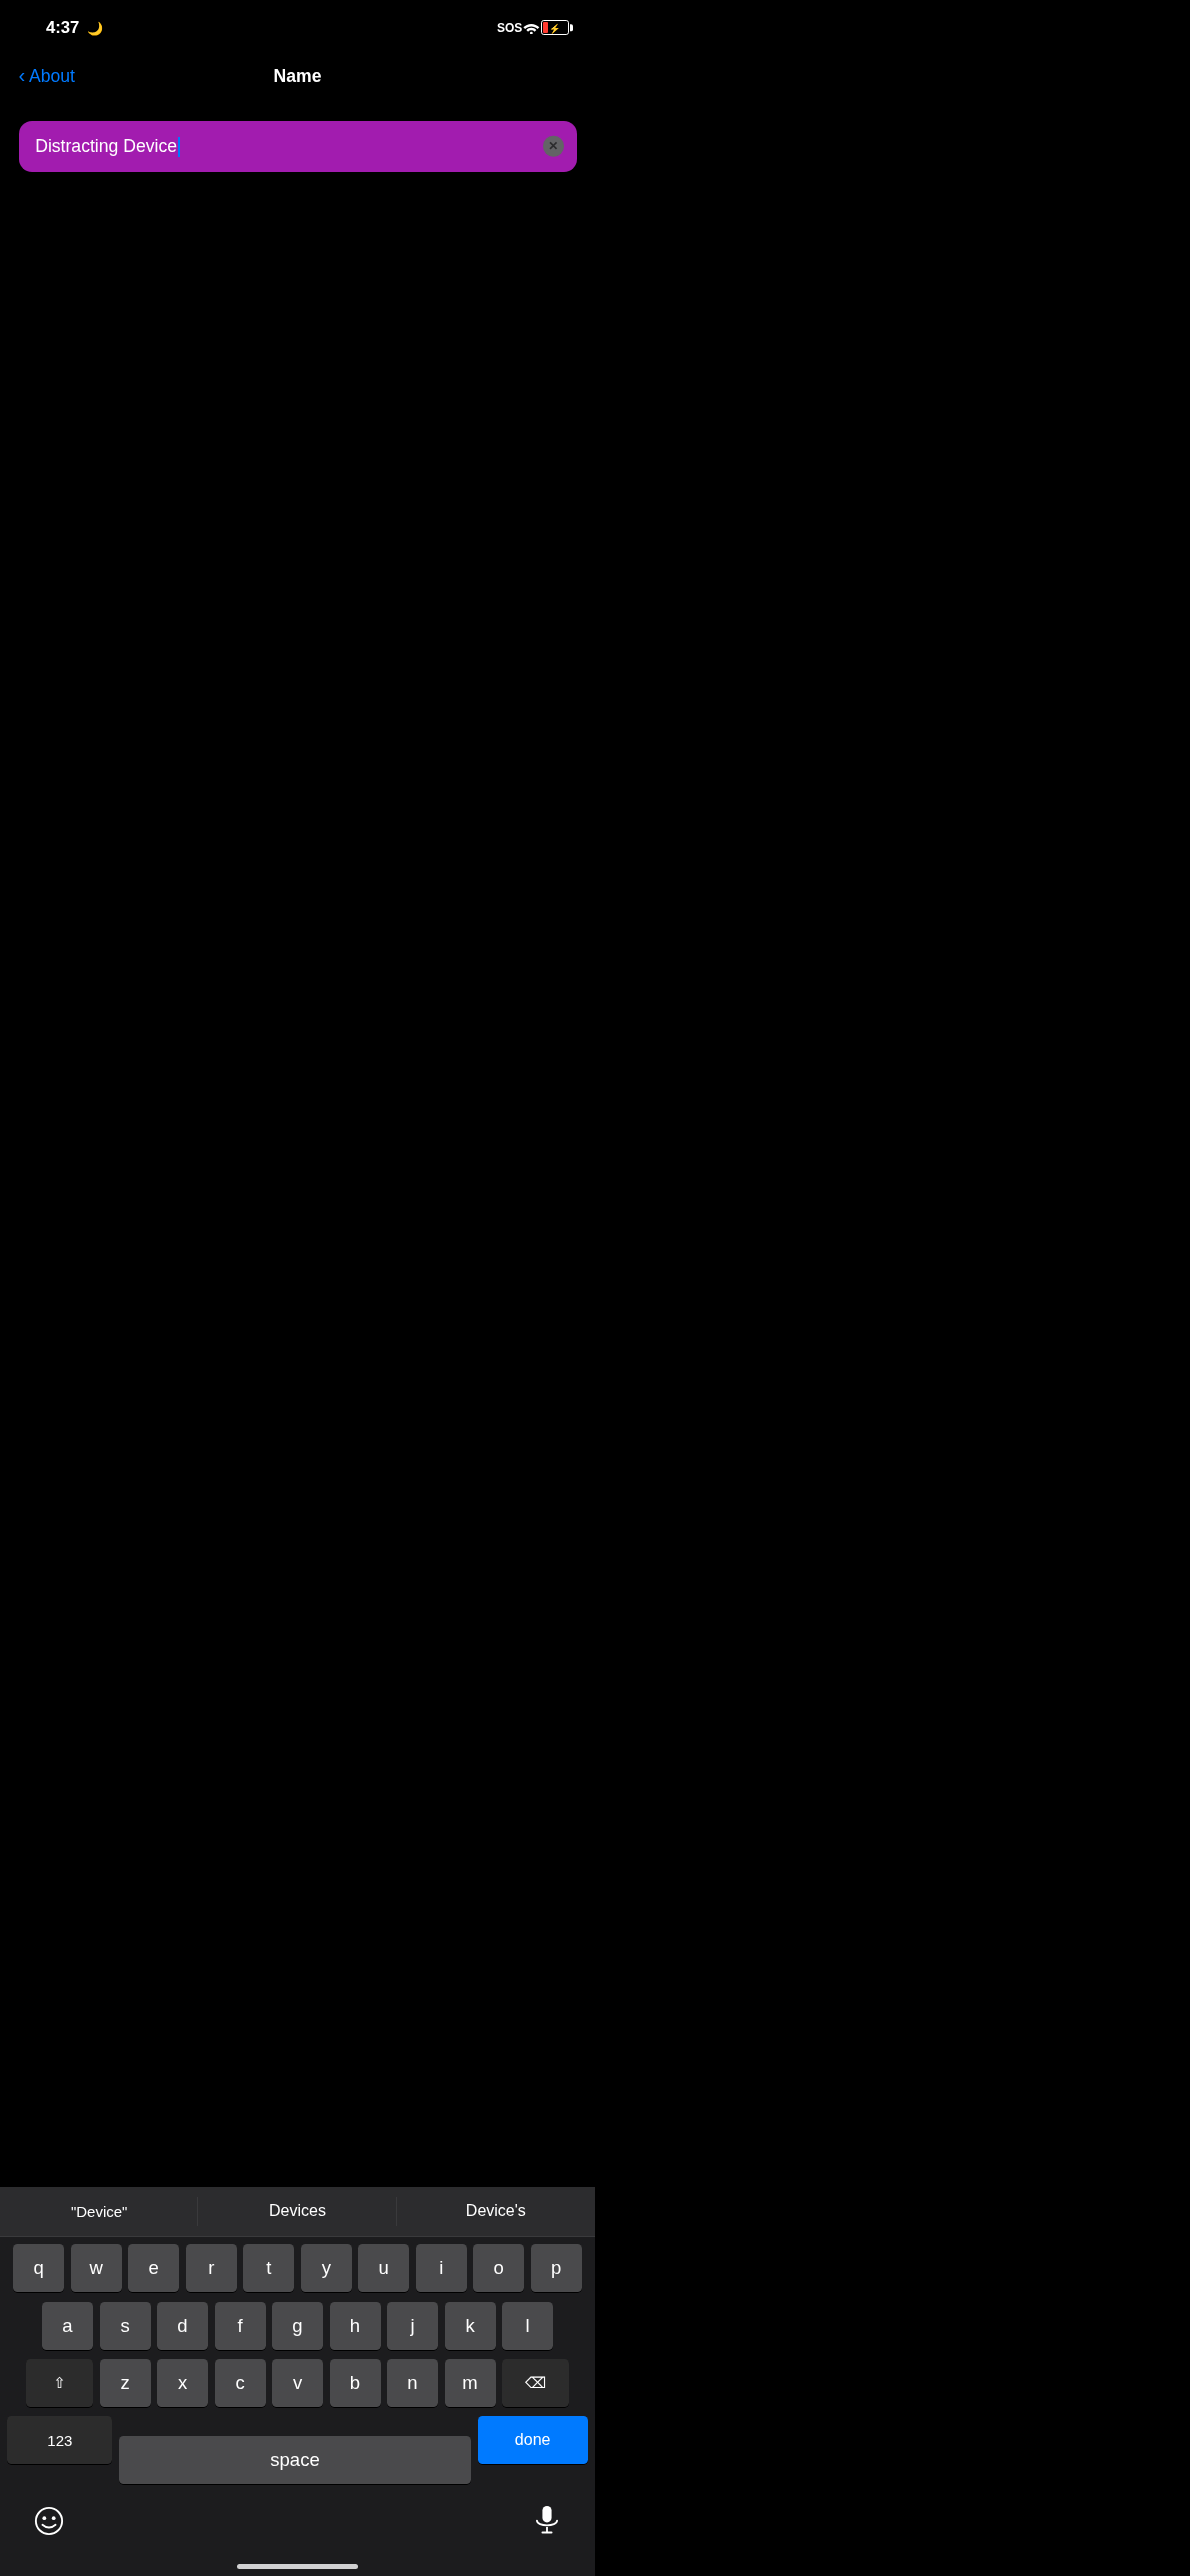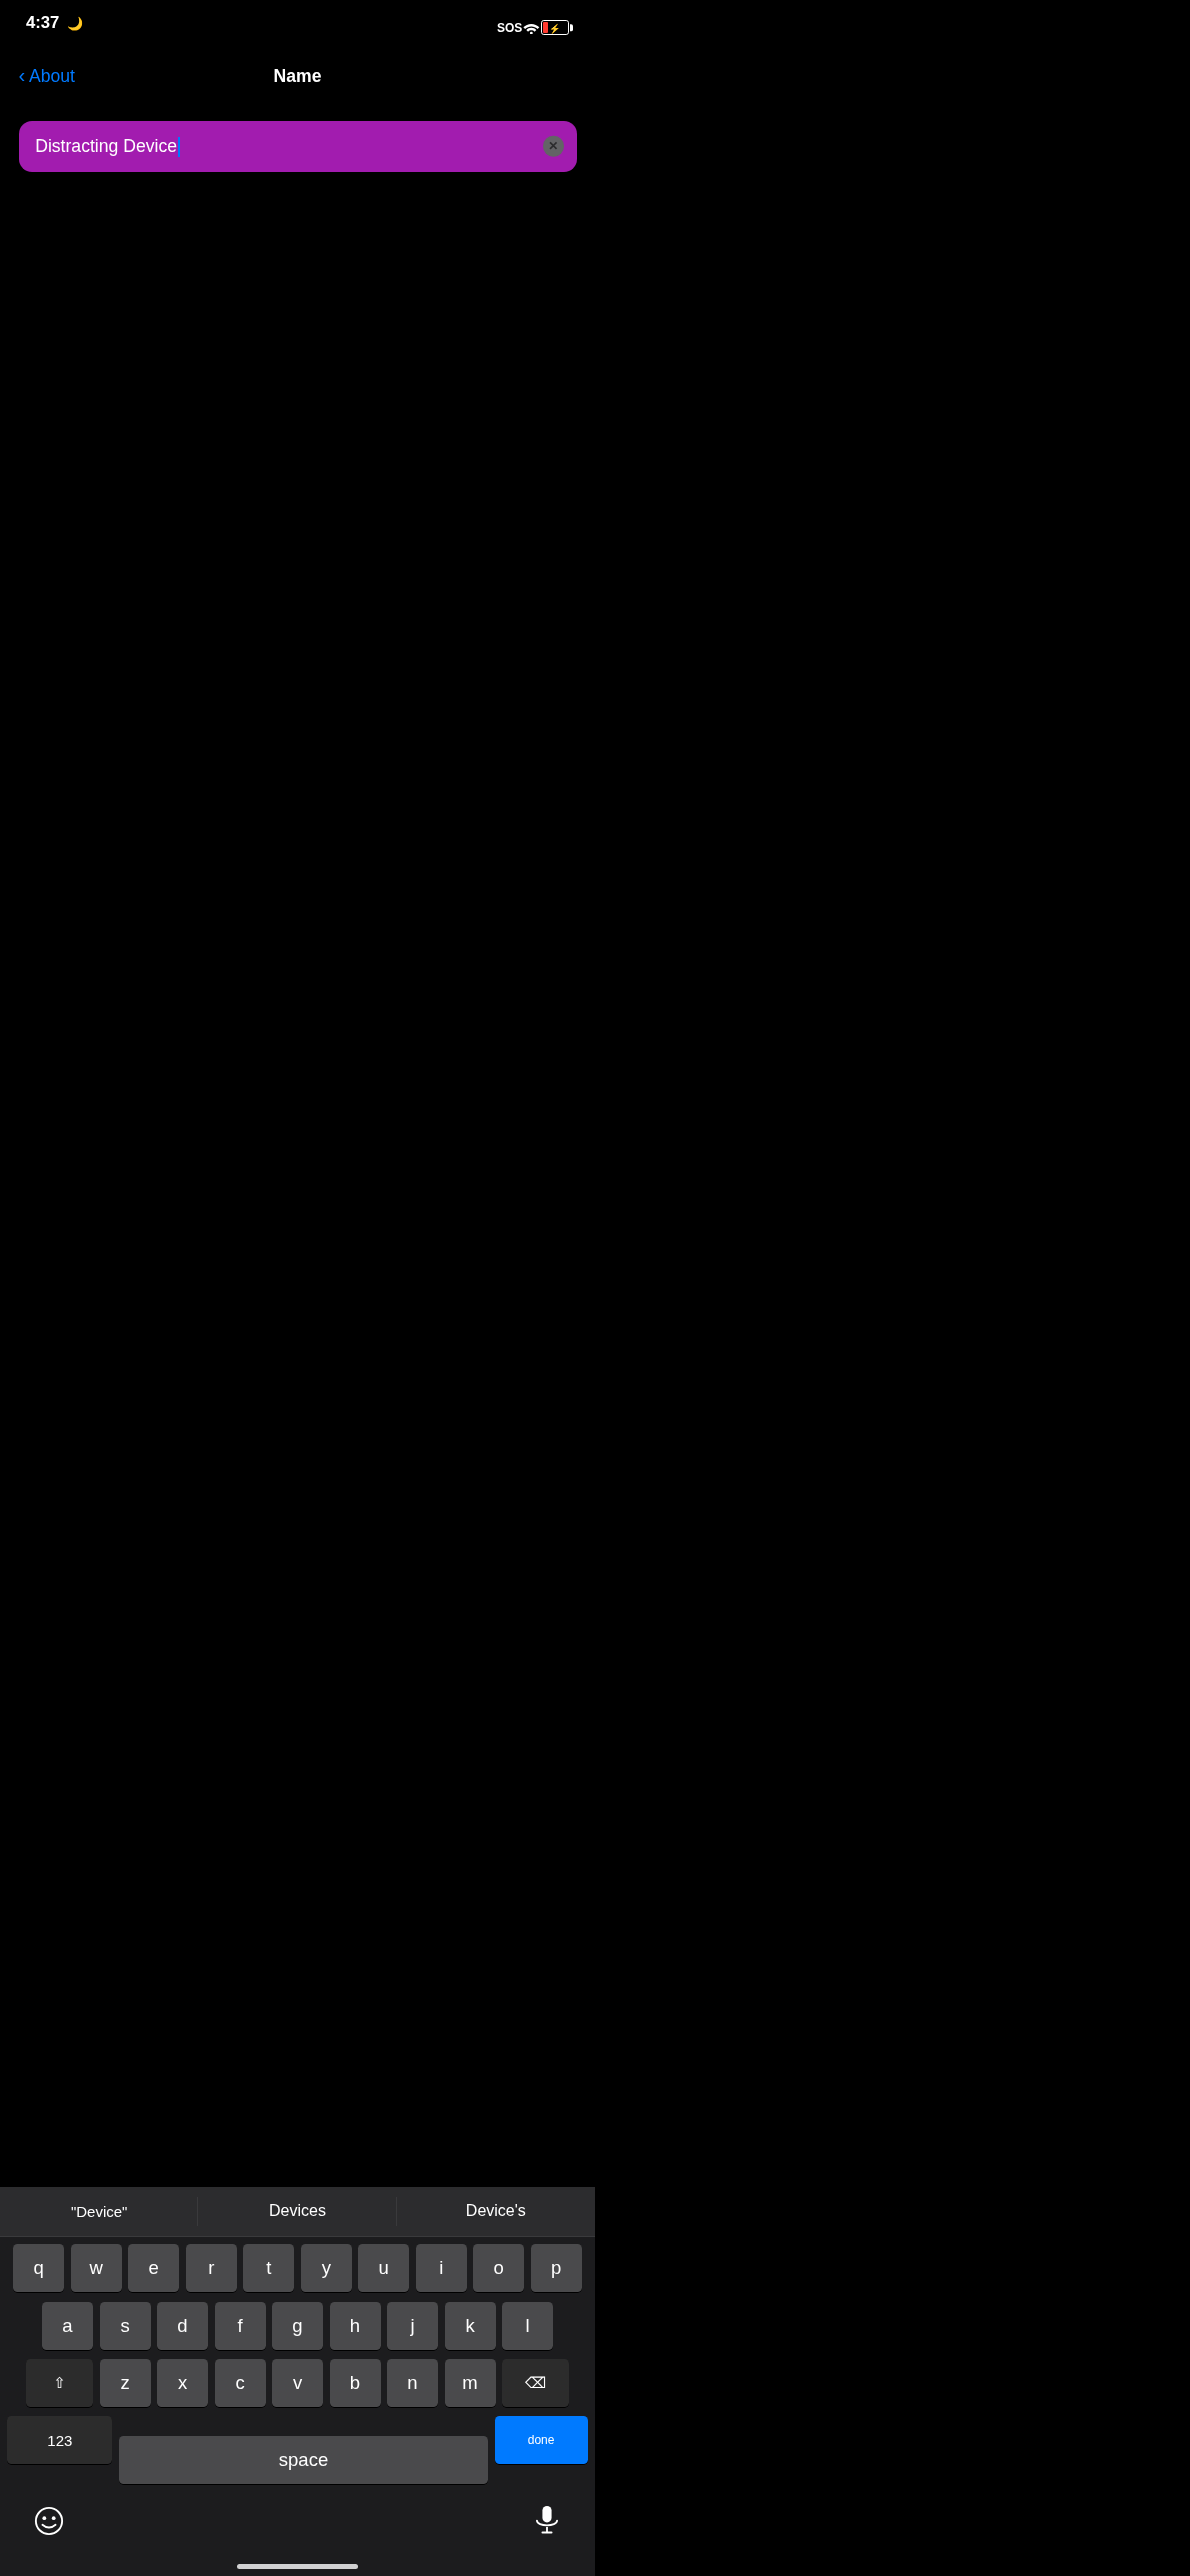--- a/index.html
+++ b/index.html
@@ -11,22 +11,24 @@
       font-family: -apple-system, 'SF Pro Display', 'Helvetica Neue', sans-serif;
       width: 595px;
       min-height: 1288px;
       overflow: hidden;
     }
 
     
     .status-bar {
       display: flex;
       justify-content: space-between;
+      align-items: center;
       padding: 13px 26px 7.4px 26px;
       height: 50px;
+      margin-left: 20px;
     }
 
     .status-time {
       font-size: 16.7px;
       font-weight: 600;
       color: #fff;
     }
 
     .status-right {
       display: flex;
@@ -281,23 +283,23 @@
       width: 105px;
     }
 
     .key-space {
       flex: 1;
       background: #4a4a4c;
       margin-top: 20px;
     }
 
     .key-done {
-      width: 93px;
+      width: 110px;
       background: #007AFF;
-      font-size: 12px;
+      font-size: 16px;
     }
 
     
     .keyboard-bottom-row {
       display: flex;
       gap: 6.5px;
       margin-bottom: 5.6px;
       padding: 0 3.7px;
     }
 

